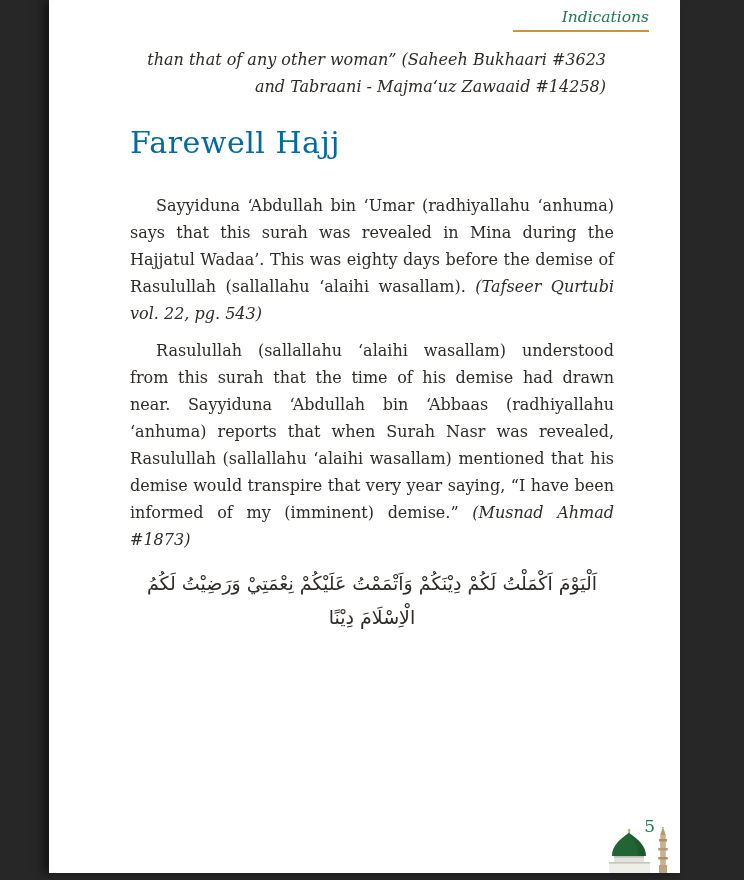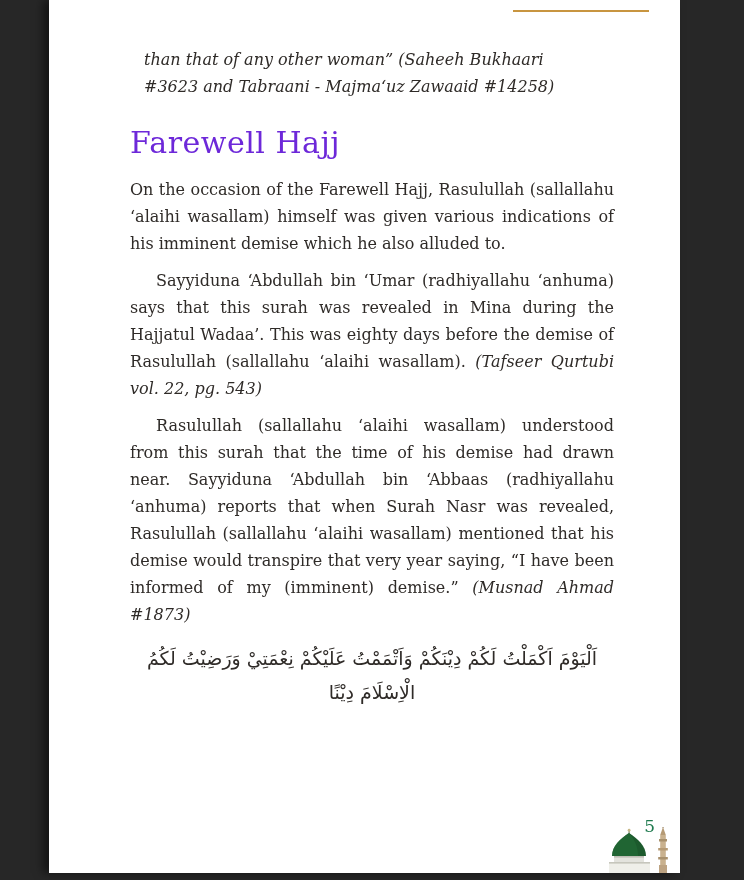--- a/index.html
+++ b/index.html
@@ -30,31 +30,31 @@
   .running-header-rule{
     margin-top:3px;
     border-bottom:2px solid #c89540;
     width:136px;
   }
   .content{
     position:absolute;top:0;left:81px;right:66px;
     color:#2f2b28;
   }
   .quote-top{
-    margin:46px 14px 0;
-    text-align:left;
+    margin:46px 8px 0;
+    text-align:right;
     font-style:italic;
     font-size:16px;
     line-height:27px;
   }
   .section-heading{
-    margin:26px 0 16px;
+    margin:26px 0 32px;
     font-size:30px;
     font-weight:normal;
-    color:#6d28d9;
+    color:#0369a1;
     letter-spacing:0.5px;
     line-height:34px;
   }
   .body-para{
     margin:10px 0 0;
     text-align:justify;
     font-size:16px;
     line-height:27px;
   }
   .indent{ text-indent:26px; }
@@ -78,30 +78,30 @@
     position:absolute;
     right:7px;bottom:0;
   }
 </style>
 </head>
 <body>
 
 <div class="page">
 
   <div class="running-header">
+    <div class="running-header-title">Indications</div>
     <div class="running-header-rule"></div>
   </div>
 
   <div class="content">
 
     <p class="quote-top">than that of any other woman” (Saheeh Bukhaari #3623 and Tabraani - Majma‘uz Zawaaid #14258)</p>
 
     <h1 class="section-heading">Farewell Hajj</h1>
 
-    <p class="body-para">On the occasion of the Farewell Hajj, Rasulullah (sallallahu ‘alaihi wasallam) himself was given various indications of his imminent demise which he also alluded to.</p>
 
 
     <p class="body-para indent"><span>Sayyiduna ‘Abdullah bin ‘Umar (radhiyallahu ‘anhuma) says that this surah was revealed in Mina during the Hajjatul Wadaa’. This was eighty days before the demise of Rasulullah (sallallahu ‘alaihi wasallam). </span><span class="cite">(Tafseer Qurtubi vol. 22, pg. 543)</span></p>
 
     <p class="body-para indent"><span>Rasulullah (sallallahu ‘alaihi wasallam) understood from this surah that the time of his demise had drawn near. Sayyiduna ‘Abdullah bin ‘Abbaas (radhiyallahu ‘anhuma) reports that when Surah Nasr was revealed, Rasulullah (sallallahu ‘alaihi wasallam) mentioned that his demise would transpire that very year saying, “I have been informed of my (imminent) demise.” </span><span class="cite">(Musnad Ahmad #1873)</span></p>
 
 
     <p class="arabic-verse" dir="rtl">اَلْيَوْمَ اَكْمَلْتُ لَكُمْ دِيْنَكُمْ وَاَتْمَمْتُ عَلَيْكُمْ نِعْمَتِيْ وَرَضِيْتُ لَكُمُ الْاِسْلَامَ دِيْنًا</p>
 
   </div>

